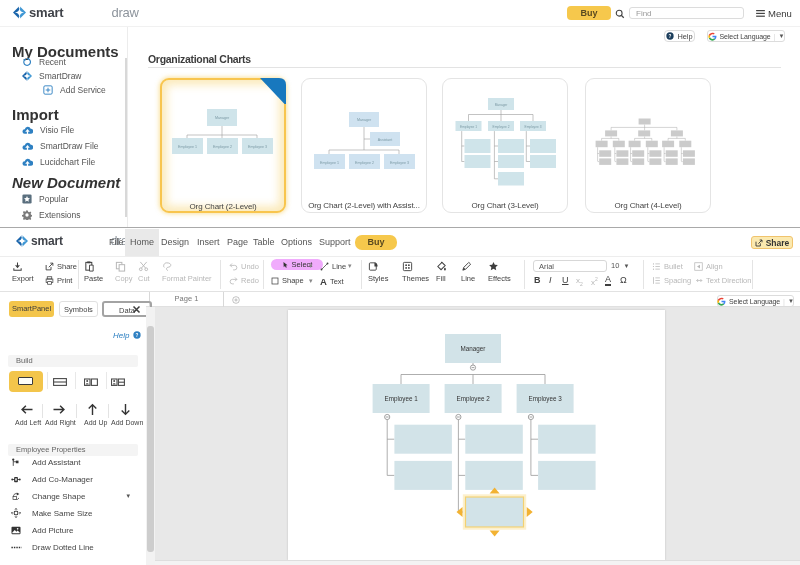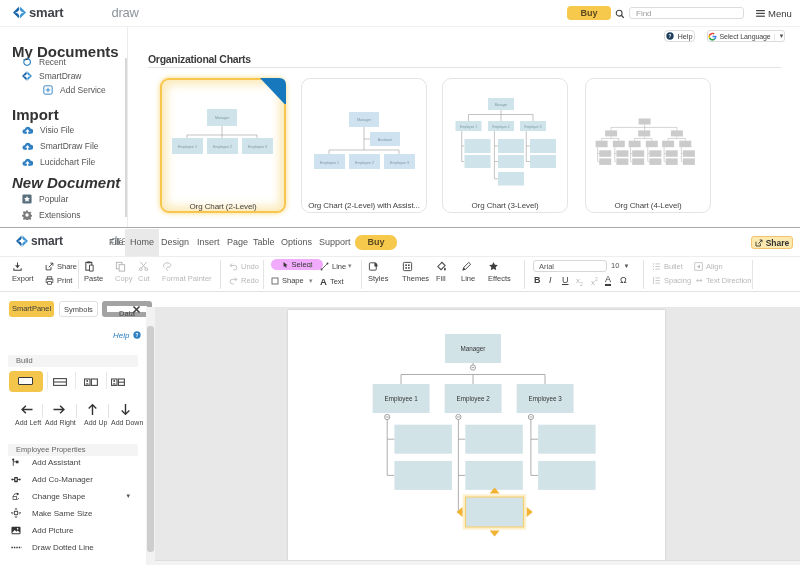--- a/index.html
+++ b/index.html
@@ -446,24 +446,43 @@
             <path d="M8 12 l8 -5 v10 Z" fill="#b8b8b8"></path>
           </svg>Align</div>
     <div class="rsmall dis" style="left:652px; top:19px;"><svg width="9" height="9" viewBox="0 0 24 24">
             <path d="M4 3 v18 M9 5 h12 M9 12 h12 M9 19 h12" stroke="#b8b8b8" stroke-width="2"></path>
           </svg>Spacing</div>
     <div class="rsmall dis" style="left:694px; top:19px;"><svg width="9" height="9" viewBox="0 0 24 24">
             <path d="M7 12 H21 M7 12 l4 -4 M7 12 l4 4 M21 12 l-4 -4 M21 12 l-4 4" stroke="#b8b8b8" stroke-width="2" fill="none"></path>
           </svg>Text Direction</div>
     <div class="rsep" style="left:752px;"></div>
   </div>
+  <div id="tabrow">
+    <div id="ptab">Page 1</div>
+    <svg class="abs" style="left:86px; top:4px;" width="8" height="8" viewBox="0 0 24 24">
+          <circle cx="12" cy="12" r="10" fill="none" stroke="#9a9a9a" stroke-width="1.8"></circle>
+          <line x1="12" y1="7" x2="12" y2="17" stroke="#9a9a9a" stroke-width="1.8"></line>
+          <line x1="7" y1="12" x2="17" y2="12" stroke="#9a9a9a" stroke-width="1.8"></line>
+        </svg>
+    <div class="pillbtn" style="left:571px; top:3px; width:77px; height:12px;">
+      <svg width="9" height="9" viewBox="0 0 48 48">
+            <path fill="#4285F4" d="M45.1 24.5c0-1.6-.1-2.7-.4-4H24v7.3h12.1c-.2 2-1.6 5.1-4.5 7.1l7 5.4c4.2-3.9 6.5-9.6 6.5-15.8z"></path>
+            <path fill="#34A853" d="M24 46c6 0 11-2 14.6-5.4l-7-5.4c-1.9 1.3-4.4 2.2-7.6 2.2-5.8 0-10.8-3.9-12.5-9.2L4.3 33.7C7.9 40.9 15.4 46 24 46z"></path>
+            <path fill="#FBBC05" d="M11.5 28.2c-.4-1.3-.7-2.7-.7-4.2s.3-2.9.7-4.2l-7.2-5.5C2.8 17.3 2 20.6 2 24s.8 6.7 2.3 9.7l7.2-5.5z"></path>
+            <path fill="#EA4335" d="M24 10.6c3.3 0 5.5 1.4 6.8 2.6l5-4.9C32.9 5.4 30 4 24 4 15.4 4 7.9 9.1 4.3 16.3l7.2 5.5c1.7-5.3 6.7-9.2 12.5-9.2z"></path>
+          </svg>
+      <span class="langtxt">Select Language</span>
+          <span style="color:#dadada;">|</span>
+          <span style="font-size:6px; color:#555;">▼</span>
+    </div>
+  </div>
   <div id="panel">
     <div class="ptab" style="left:9px; width:45px; background:#f3c54b; line-height:16px; color:#3c3c3c;">SmartPanel</div>
     <div class="ptab" style="left:59px; width:39px; border:1px solid #e0e0e0; line-height:15px;">Symbols</div>
-    <div class="ptab" style="left:102px; width:50px; border:5px solid #a3a3a3; line-height:15px;">Data</div>
+    <div class="ptab" style="left:102px; width:50px; border:2px solid #a3a3a3; line-height:15px;">Data</div>
     <svg class="abs" style="left:132px; top:13px;" width="9" height="9" viewBox="0 0 24 24">
           <path d="M4 4 L20 20 M20 4 L4 20" stroke="#3c3c3c" stroke-width="4"></path>
         </svg>
     <div class="abs" style="left:113px; top:39px; font-size:8px; font-style:italic; color:#2e80c2;">Help</div>
     <svg class="abs" style="left:133px; top:39px;" width="8" height="8" viewBox="0 0 24 24">
           <circle cx="12" cy="12" r="11" fill="#2e80c2"></circle>
           <text x="12" y="17" font-size="14" fill="#fff" text-anchor="middle" font-weight="bold">?</text>
         </svg>
     <div class="secbar" style="top:63px;">Build</div>
 

